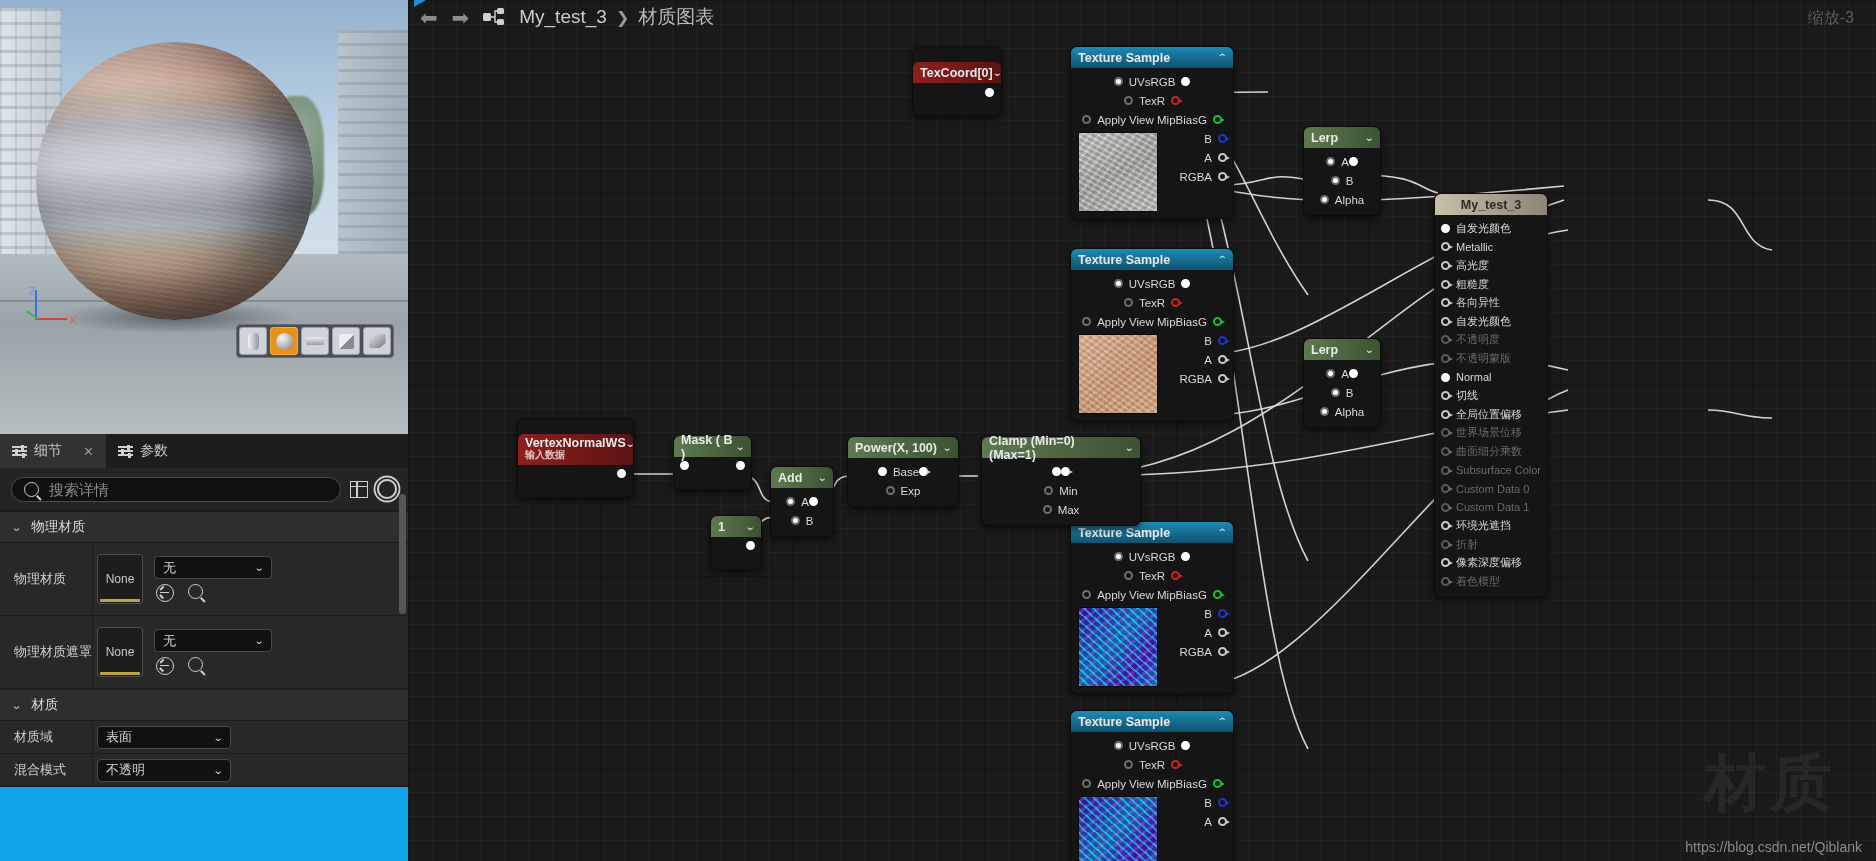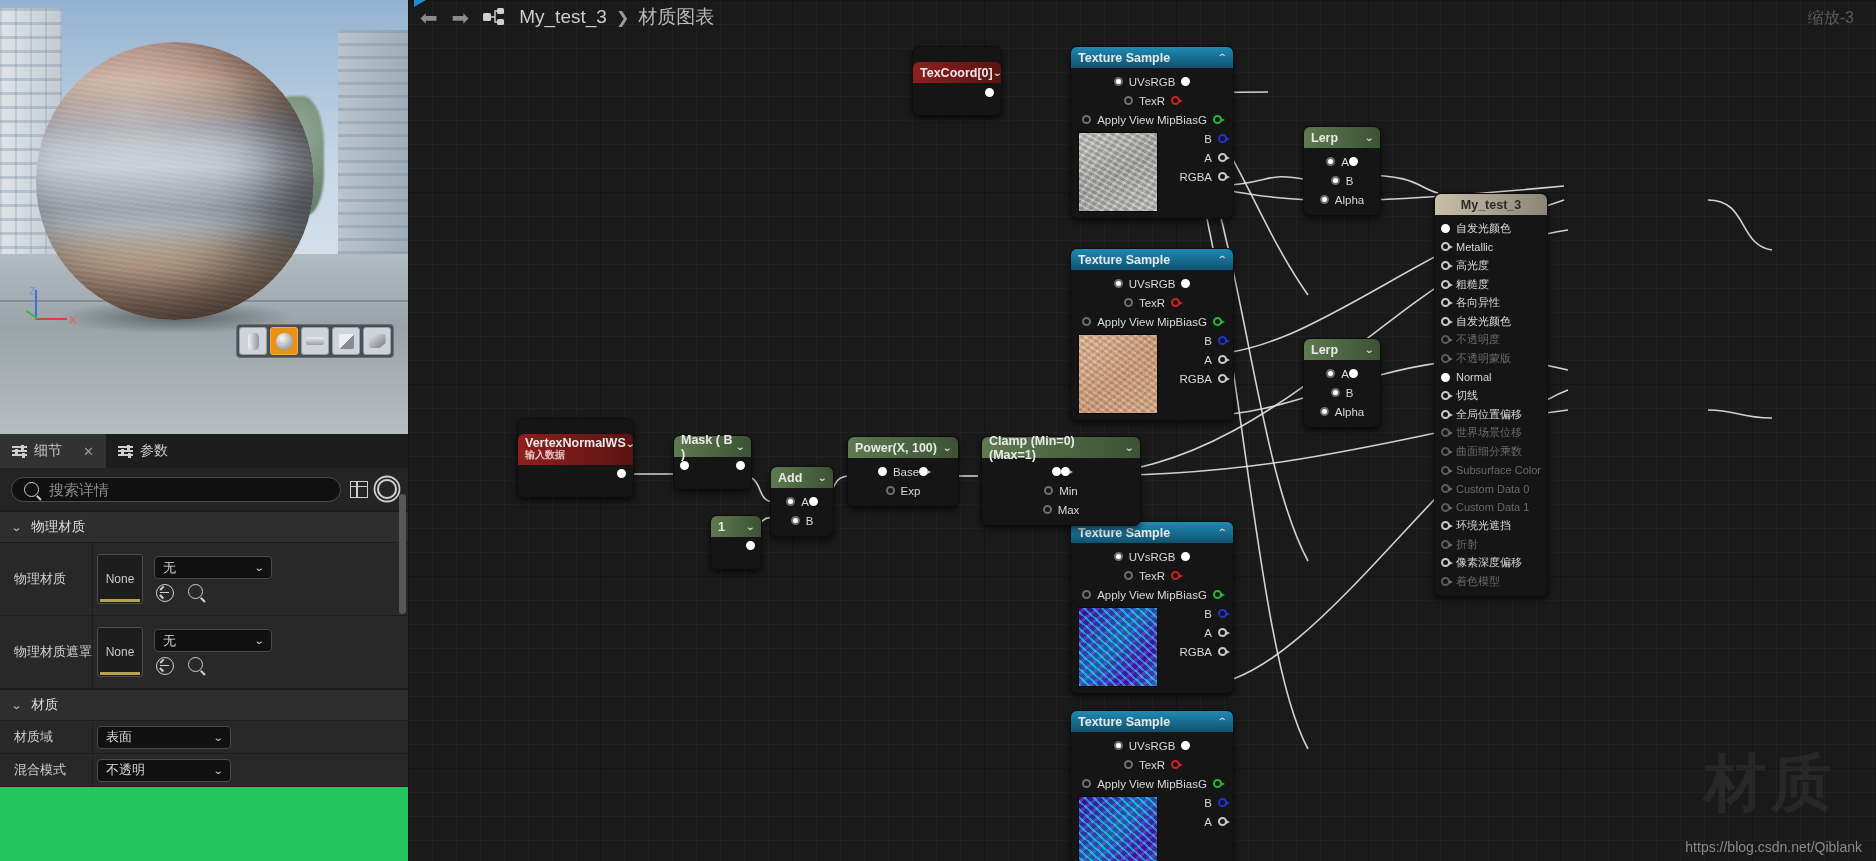--- a/index.html
+++ b/index.html
@@ -82,21 +82,21 @@
      display:flex;align-items:center;justify-content:center;cursor:pointer;}
   .shapebtn.sel{background:#e8921a;border-color:#f4ad3d;}
   .sh-cyl{width:11px;height:17px;border-radius:3px/5px;background:linear-gradient(to right,#f2f3f5,#8f959b);}
   .sh-sph{width:17px;height:17px;border-radius:50%;background:radial-gradient(circle at 35% 30%,#f4f5f6,#7d838a);}
   .sh-pln{width:18px;height:8px;border-radius:2px;background:linear-gradient(to bottom,#eceef0,#999fa5);}
   .sh-cub{width:15px;height:15px;background:linear-gradient(135deg,#eceef0 50%,#868c93 51%);border-radius:2px;}
   .sh-cst{width:17px;height:14px;background:linear-gradient(to bottom right,#e7e9eb,#6f757c);border-radius:2px;
      clip-path:polygon(0 35%,35% 0,100% 0,100% 65%,65% 100%,0 100%);}
 
   
-  .details{position:absolute;left:0;top:434px;width:408px;bottom:0;background:#22c55e;}
+  .details{position:absolute;left:0;top:434px;width:408px;bottom:0;background:#0ea5e9;}
   .tabs{height:34px;display:flex;align-items:stretch;background:#1d1d1d;}
   .tab{display:flex;align-items:center;gap:7px;padding:0 12px;font-size:14px;color:#c9c9c9;cursor:pointer;}
   .tab.active{background:#323232;}
   .tab .x{margin-left:14px;color:#9a9a9a;font-size:13px;cursor:pointer;}
   .slider-ic{width:15px;height:12px;position:relative;flex:0 0 15px;}
   .slider-ic i{position:absolute;left:0;width:15px;height:1.5px;background:#cfcfcf;}
   .slider-ic i:nth-child(1){top:1px}.slider-ic i:nth-child(2){top:5px}.slider-ic i:nth-child(3){top:9px}
   .slider-ic b{position:absolute;width:3px;height:5px;background:#cfcfcf;}
   .slider-ic b:nth-child(4){left:9px;top:-0.5px}
   .slider-ic b:nth-child(5){left:3px;top:3.5px}

